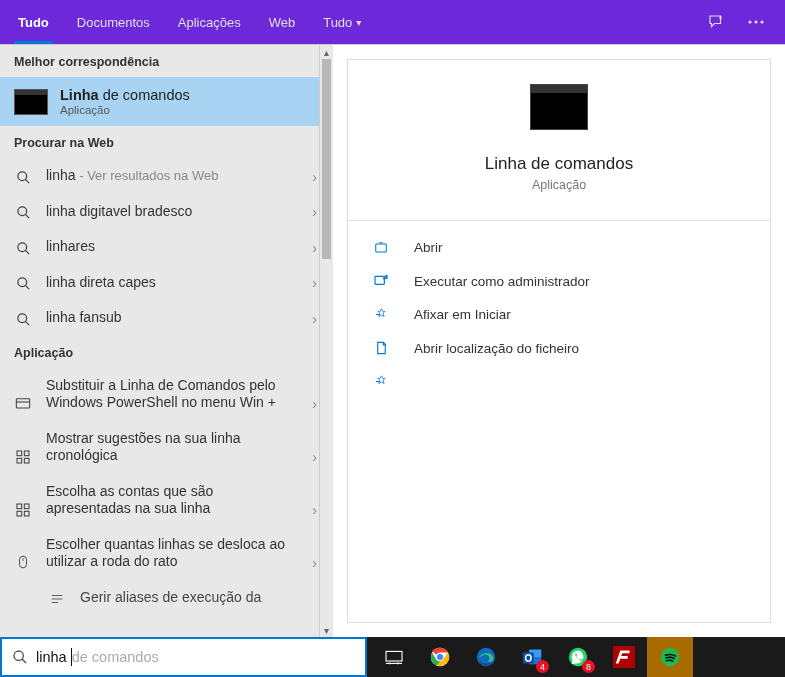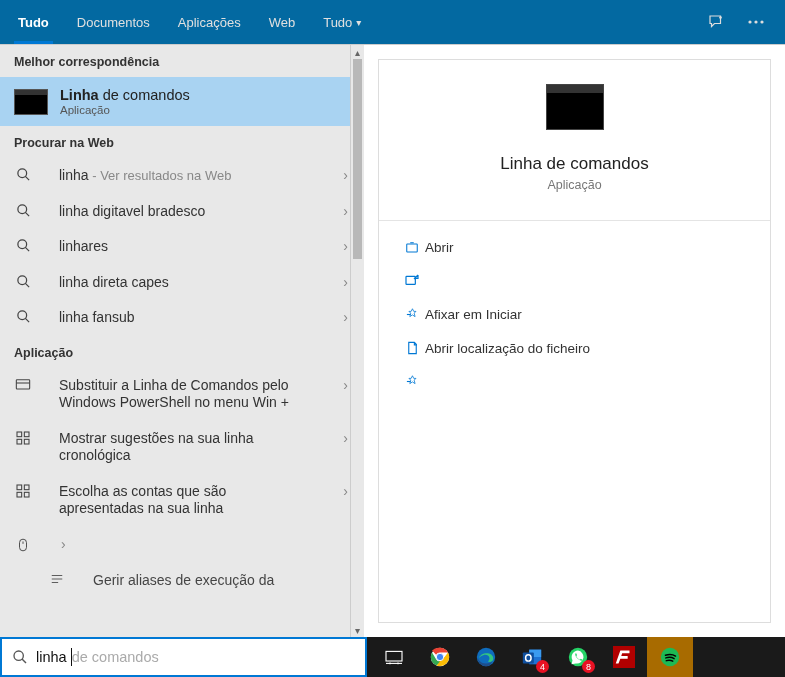--- a/index.html
+++ b/index.html
@@ -1,77 +1,77 @@
 <!DOCTYPE html>
 <html><head>
 <meta charset="utf-8">
 <style>
   * { box-sizing: border-box; margin: 0; padding: 0; font-family: "Segoe UI", Arial, sans-serif; }
   body { width: 785px; height: 677px; background: #fff; overflow: hidden; position: relative; }
 
   
   .header {
-    height: 44px; width: 100%; background: #0369a1; color: #fff;
+    height: 44px; width: 100%; background: #6d28d9; color: #fff;
     display: flex; align-items: center; padding: 0 4px; position: relative;
   }
   .header-tab {
     padding: 0 14px; height: 44px; display: flex; align-items: center;
     font-size: 13px; cursor: pointer; position: relative; color: #e0e0e0;
   }
   .header-tab.active { color: #fff; font-weight: 600; }
   .header-tab.active::after {
     content: ""; position: absolute; bottom: 0; left: 10px; right: 10px;
     height: 3px; background: #0078d4;
   }
   .header-tab .chev { margin-left: 4px; font-size: 10px; }
   .header-right { margin-left: auto; display: flex; align-items: center; gap: 6px; padding-right: 8px; }
   .header-icon { width: 34px; height: 34px; display:flex; align-items:center; justify-content:center; cursor:pointer; color:#ddd; }
 
   
   .main { display:flex; height: calc(100% - 44px - 40px); width:100%; background:#fff; border-top:1px solid #ccc;}
-  .left-pane { width: 364px; background:#e8e8e8; position:relative; overflow:hidden; display:flex; flex-direction:column;}
+  .left-pane { width: 333px; background:#e8e8e8; position:relative; overflow:hidden; display:flex; flex-direction:column;}
   .right-pane { flex:1; background:#fff; display:flex; flex-direction:column; padding: 8px; }
 
   
   .section-header { font-size: 12.5px; font-weight:600; color:#333; padding: 10px 14px 8px; }
   .best-match {
     background:#a9d3f2; display:flex; align-items:center; padding:10px 14px; gap:12px; cursor:pointer;
   }
   .best-match .app-thumb {
     width:34px; height:26px; background:#000; border:1px solid #555; position:relative;
   }
   .best-match .app-thumb::before{ content:""; position:absolute; top:0;left:0;right:0;height:5px;background:#333;}
   .best-text { display:flex; flex-direction:column; }
   .best-title { font-size:14.5px; color:#222; }
   .best-title .bold { font-weight:700; }
   .best-sub { font-size:11.5px; color:#555; margin-top:1px;}
 
   .result-row {
-    display:flex; align-items:flex-start; padding:9px 14px; gap:27px; cursor:pointer; position:relative;
+    display:flex; align-items:flex-end; padding:9px 14px; gap:14px; cursor:pointer; position:relative;
   }
   .result-row .ricon { width:18px; display:flex; justify-content:center; color:#444; font-size:14px;}
   .result-row .rtext { flex:1; font-size:14px; color:#333; line-height:1.25;}
   .result-row .rtext .b { font-weight:400; }
   .result-row .rtext .dim { color:#888; font-size:13px;}
   .result-row .chevr { color:#888; font-size:14px; padding:0 2px;}
 
   .scrollbar { position:absolute; right:0; top:0; width:14px; height:100%; background:#e8e8e8; border-left:1px solid #ccc;}
   .scrollbar .thumb { position:absolute; left:2px; right:2px; background:#b8b8b8; border-radius:0;}
   .scrollbar .arrow { position:absolute; left:0; right:0; height:14px; display:flex; align-items:center; justify-content:center; color:#666; font-size:10px;}
 
   
   .detail-card { margin:6px; border:1px solid #ddd; flex:1; display:flex; flex-direction:column; padding-top:24px;}
   .detail-top { display:flex; flex-direction:column; align-items:center; padding-bottom:24px; }
   .detail-thumb { width:58px; height:46px; background:#000; border:1px solid #444; position:relative; margin-bottom:24px;}
   .detail-thumb::before{content:"";position:absolute;top:0;left:0;right:0;height:8px;background:#333;}
   .detail-title { font-size:17px; color:#222; margin-bottom:4px;}
   .detail-sub { font-size:12.5px; color:#777;}
   .detail-divider { height:1px; background:#e4e4e4; margin:4px 0;}
   .action-list { padding:6px 0;}
-  .action-row { display:flex; align-items:center; gap:4px; padding:9px 24px; font-size:13.5px; color:#333; cursor:pointer;}
+  .action-row { display:flex; align-items:center; gap:24px; padding:9px 24px; font-size:13.5px; color:#333; cursor:pointer;}
   .action-row .aicon { width:18px; color:#0078d4; display:flex; justify-content:center;}
 
   
   .bottom { position:absolute; left:0; right:0; bottom:0; height:40px; display:flex; background:#1a1a1a;}
   .search-wrap { width:367px; height:40px; background:#fff; border:2px solid #0078d4; display:flex; align-items:center; padding:0 10px; gap:8px;}
   .search-wrap .sicon { color:#555; font-size:15px;}
   .search-field { flex:1; position:relative; height:100%; display:flex; align-items:center;}
   .search-typed { font-size:14.5px; color:#111; white-space:pre;}
   .search-ghost { font-size:14.5px; color:#aaa; white-space:pre;}
   .caret { display:inline-block; width:1px; height:18px; background:#111; vertical-align:middle; animation:blink 1s step-end infinite;}
@@ -223,20 +223,21 @@
         <div class="rtext">Escolha as contas que são apresentadas na sua <span class="b">linha</span></div>
         <div class="chevr">›</div>
       </div>
       <div class="result-row">
         <div class="ricon">
             <svg width="14" height="18" viewBox="0 0 24 24" fill="none" stroke="currentColor" stroke-width="1.6">
               <rect x="6" y="2" width="12" height="20" rx="6"></rect>
               <line x1="12" y1="6" x2="12" y2="10"></line>
             </svg>
           </div>
+        <div class="rtext">Escolher quantas <span class="b">linhas</span> se desloca ao utilizar a roda do rato</div>
         <div class="chevr">›</div>
       </div>
       <div class="result-row" style="opacity:.9;padding-left:48px;">
         <div class="ricon">
             <svg width="16" height="14" viewBox="0 0 24 24" fill="none" stroke="currentColor" stroke-width="1.6">
               <line x1="3" y1="6" x2="21" y2="6"></line>
               <line x1="3" y1="12" x2="21" y2="12"></line>
               <line x1="3" y1="18" x2="14" y2="18"></line>
             </svg>
           </div>
@@ -269,20 +270,21 @@
             </div>
           <span>Abrir</span>
         </div>
         <div class="action-row">
           <div class="aicon">
               <svg width="16" height="16" viewBox="0 0 24 24" fill="none" stroke="currentColor" stroke-width="1.8">
                 <rect x="3" y="5" width="14" height="12" rx="1"></rect>
                 <path d="M15 9l6-6M21 3v5h-5"></path>
               </svg>
             </div>
+          <span>Executar como administrador</span>
         </div>
         <div class="action-row">
           <div class="aicon">
               <svg width="15" height="15" viewBox="0 0 24 24" fill="none" stroke="currentColor" stroke-width="1.8">
                 <path d="M12 2l3 6h5l-4 4 2 8-6-4-6 4 2-8-4-4h5z" transform="scale(.7) translate(5 2)"></path>
                 <line x1="3" y1="12" x2="9" y2="12"></line>
               </svg>
             </div>
           <span>Afixar em Iniciar</span>
         </div>

